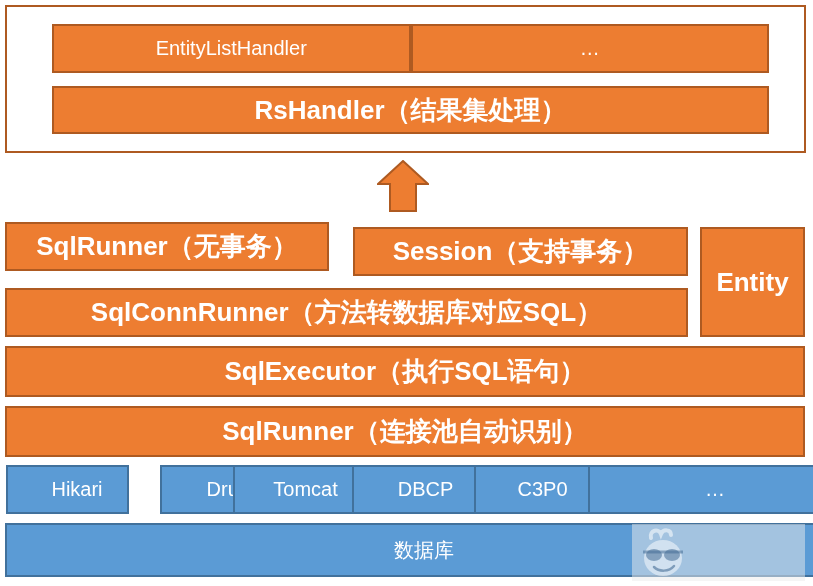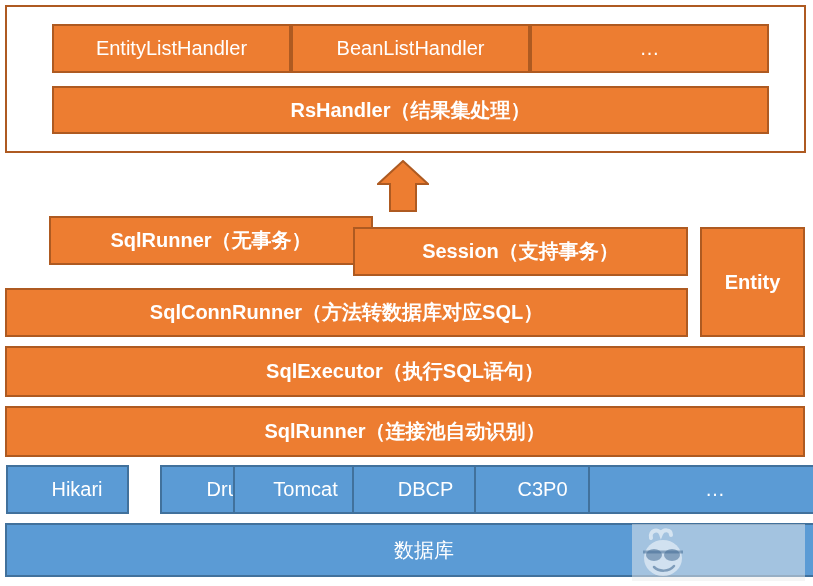--- a/index.html
+++ b/index.html
@@ -30,21 +30,21 @@
     color: #ffffff;
     display: flex;
     align-items: center;
     justify-content: center;
     box-sizing: content-box;
     text-align: center;
     white-space: nowrap;
     padding-left: 19px;
   }
   .t-reg  { font-size: 20px; font-weight: 400; }
-  .t-bold { font-size: 20px; font-weight: 700; }
+  .t-bold { font-size: 26px; font-weight: 700; }
 
   .group-frame {
     position: absolute;
     left: 5px; top: 5px;
     width: 797px; height: 144px;
     border: 2px solid #AE5A21;
     background: #ffffff;
     box-sizing: content-box;
   }
   .handlers-row {
@@ -75,33 +75,32 @@
   .watermark svg { margin-left: 5px; }
 </style>
 </head>
 <body>
 
 <div class="stage">
 
   <div class="group-frame">
     <div class="handlers-row">
       <div class="obox t-reg">EntityListHandler</div>
-      <div class="obox t-reg">BeanListHandler</div>
       <div class="obox t-reg">…</div>
     </div>
     <div class="obox t-bold" style="left:45px; top:79px; width:713px; height:44px;">RsHandler（结果集处理）</div>
   </div>
 
   <div class="arrow-wrap">
     <svg width="52" height="52" viewBox="0 0 52 52">
       <polygon points="26,1 51,24 39,24 39,51 13,51 13,24 1,24" fill="#ED7D31" stroke="#AE5A21" stroke-width="2"></polygon>
     </svg>
   </div>
 
-  <div class="obox t-bold" style="left:5px; top:216px; width:320px; height:45px;margin-left:44px;">SqlRunner（无事务）</div>
+  <div class="obox t-bold" style="left:5px; top:222px; width:320px; height:45px;">SqlRunner（无事务）</div>
   <div class="obox t-bold" style="left:353px; top:227px; width:331px; height:45px;">Session（支持事务）</div>
   <div class="obox t-bold" style="left:700px; top:227px; width:101px; height:106px;">Entity</div>
   <div class="obox t-bold" style="left:5px; top:288px; width:679px; height:45px;text-align:center;">SqlConnRunner（方法转数据库对应SQL）</div>
 
   <div class="obox t-bold" style="left:5px; top:346px; width:796px; height:47px;">SqlExecutor（执行SQL语句）</div>
 
   <div class="obox t-bold" style="left:5px; top:406px; width:796px; height:47px;">SqlRunner（连接池自动识别）</div>
 
   <div class="bbox t-reg" style="left:6px;   top:465px; width:100px; height:45px;">Hikari</div>
   <div class="bbox t-reg" style="left:120px; top:465px; width:99px;  height:45px;margin-left:40px;">Druid</div>

